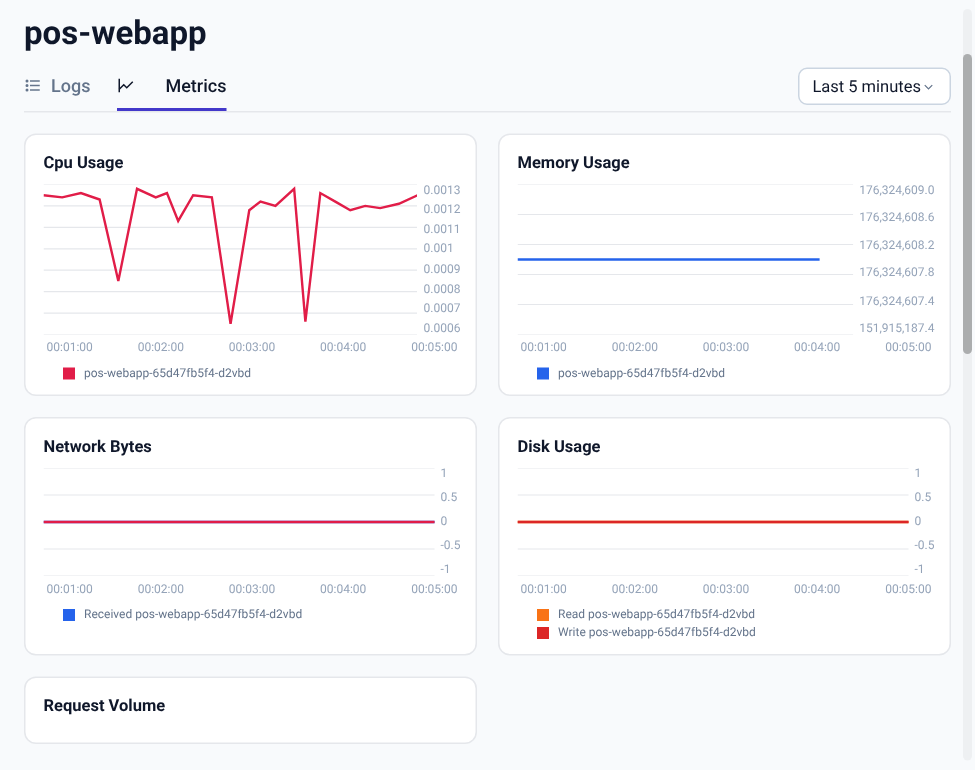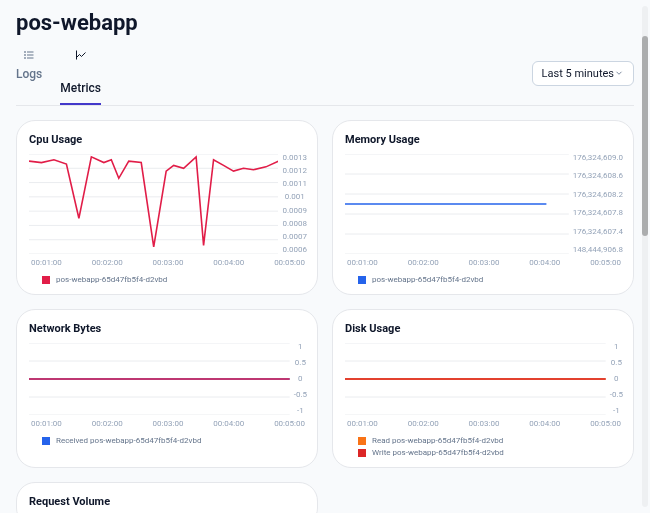--- a/index.html
+++ b/index.html
@@ -33,21 +33,20 @@
   .tab {
     display: flex;
     align-items: center;
     gap: 6px;
     font-size: 12px;
     font-weight: 500;
     color: #64748b;
     padding: 4px 0 8px 0;
     cursor: pointer;
     border-bottom: 2px solid transparent;
-    flex-direction: column;
   }
   .tab.active {
     color: #0f172a;
     border-bottom: 2px solid #4338ca;
     gap: 20px;
   }
   .tabs-right {
     margin-left: auto;
   }
   .dropdown {
@@ -66,21 +65,21 @@
 
   .grid {
     display: grid;
     grid-template-columns: 1fr 1fr;
     gap: 14px;
     margin-top: 14px;
   }
   .card {
     background: #fff;
     border: 1px solid #e5e7eb;
-    border-radius: 19px;
+    border-radius: 8px;
     padding: 12px 10px 10px 12px;
   }
   .card-title {
     font-size: 11px;
     font-weight: 700;
     color: #0f172a;
     margin-bottom: 8px;
   }
 
   .plot-wrap {
@@ -94,21 +93,20 @@
   }
   .plot svg { display: block; }
   .yaxis {
     display: flex;
     flex-direction: column;
     justify-content: space-between;
     padding: 0 0 0 4px;
     font-size: 8px;
     color: #94a3b8;
     text-align: left;
-    align-items: center;
   }
   .yaxis span { line-height: 1; }
   .xaxis {
     display: flex;
     justify-content: space-between;
     font-size: 8px;
     color: #94a3b8;
     padding: 4px 2px 0 2px;
   }
   .legend {
@@ -263,21 +261,21 @@
                 <line x1="0" y1="0" x2="200" y2="0" stroke="#e5e7eb" stroke-width="0.8" vector-effect="non-scaling-stroke"></line>
                 <path d="M0 50 L180 50 " fill="none" stroke="#2563eb" stroke-width="1.6" vector-effect="non-scaling-stroke"></path>
               </svg>
           </div>
           <div class="yaxis tall" id="mem-yaxis">
               <span>176,324,609.0</span>
               <span>176,324,608.6</span>
               <span>176,324,608.2</span>
               <span>176,324,607.8</span>
               <span>176,324,607.4</span>
-              <span>148,444,906.8</span>
+              <span>151,915,187.4</span>
             </div>
         </div>
         <div class="xaxis" id="mem-xaxis">
             <span>00:01:00</span>
             <span>00:02:00</span>
             <span>00:03:00</span>
             <span>00:04:00</span>
             <span>00:05:00</span>
           </div>
         <div class="legend">

